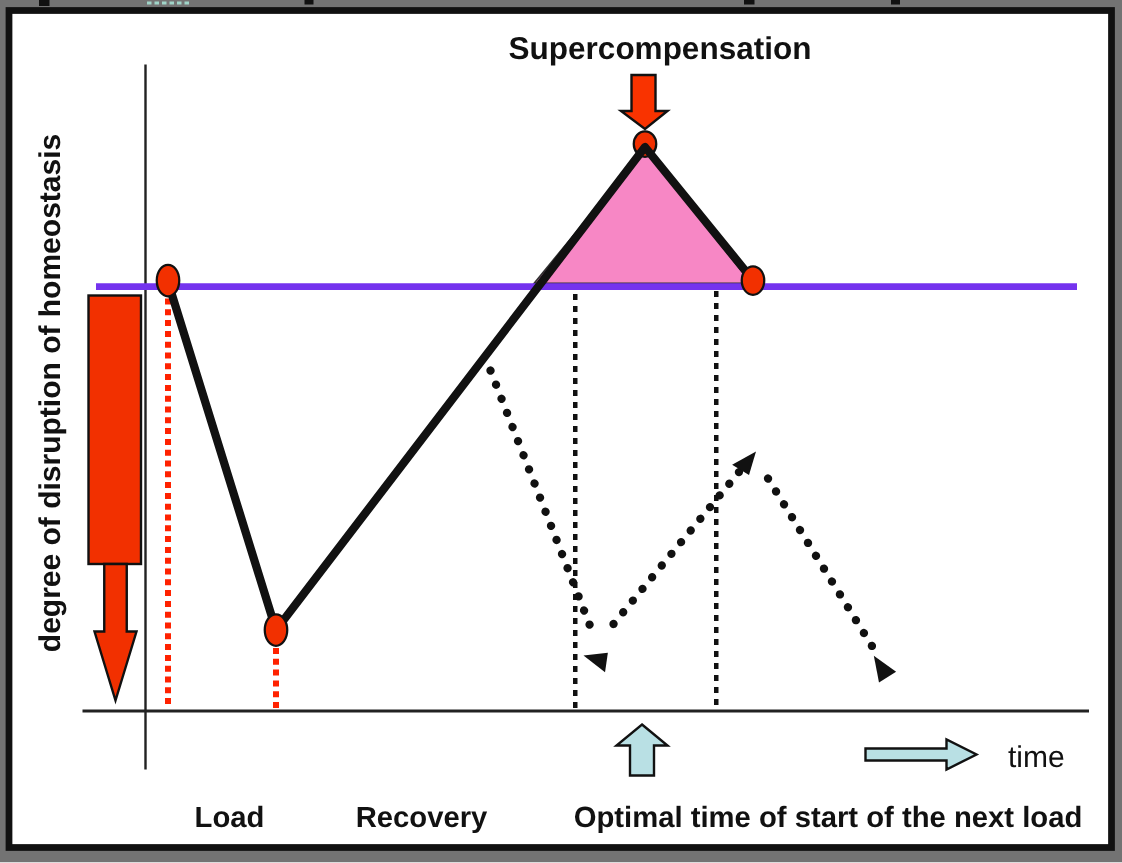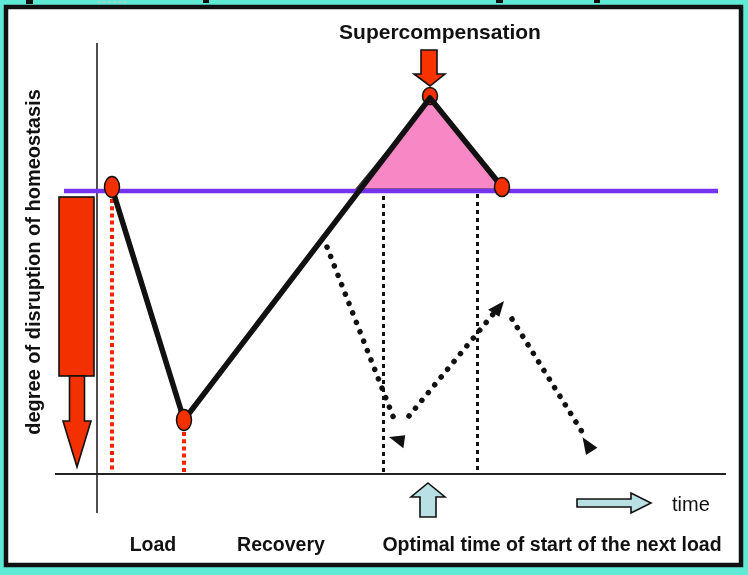--- a/index.html
+++ b/index.html
@@ -1,19 +1,19 @@
 <!DOCTYPE html>
 <html><head>
 <meta charset="utf-8">
 <style>
   html,body{margin:0;padding:0;background:#ffffff;}
   #stage{
     position:relative;
     width:748px;height:575px;
-    background:#5eead4;
+    background:#737373;
     font-family:"Liberation Sans", sans-serif;
     overflow:hidden;
   }
   svg text{ font-family:"Liberation Sans", sans-serif; fill:#111; }
   .lbl-bold{ font-weight:bold; font-size:19.5px; }
   .lbl-title{ font-weight:bold; font-size:21px; }
   .lbl-axis{ font-weight:bold; font-size:20px; }
   .lbl-time{ font-weight:normal; font-size:20px; }
 </style>
 </head>

